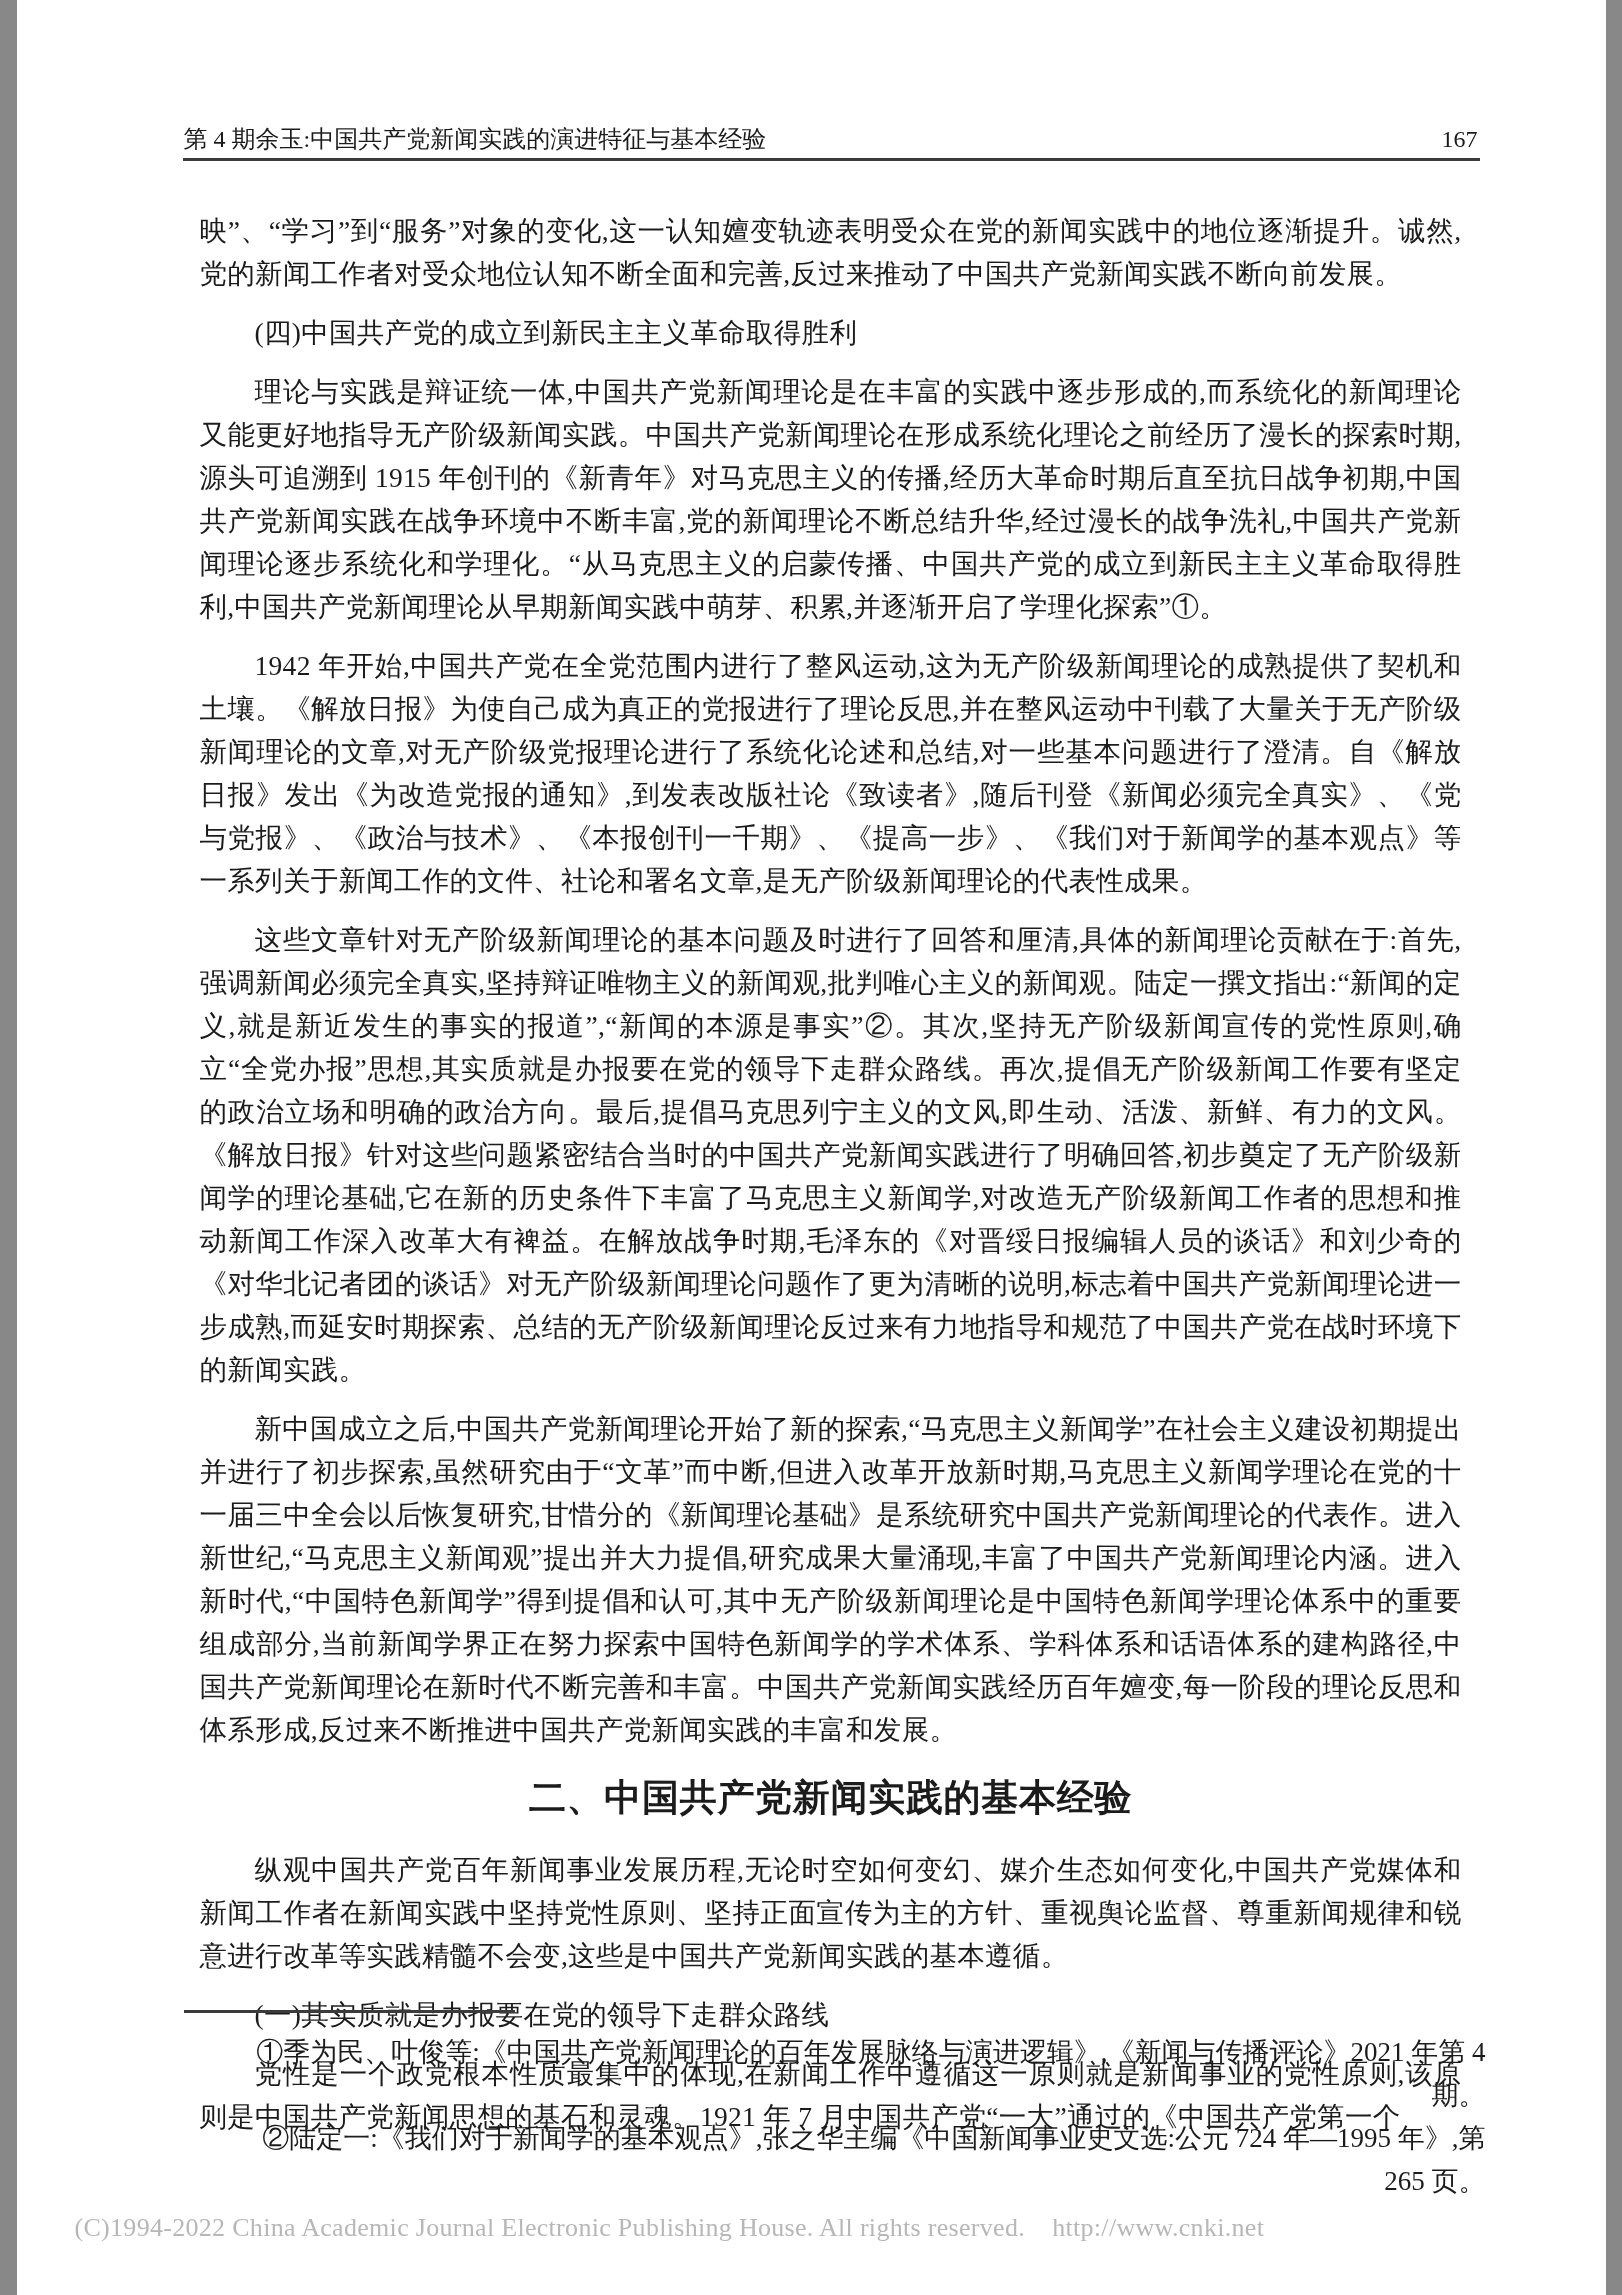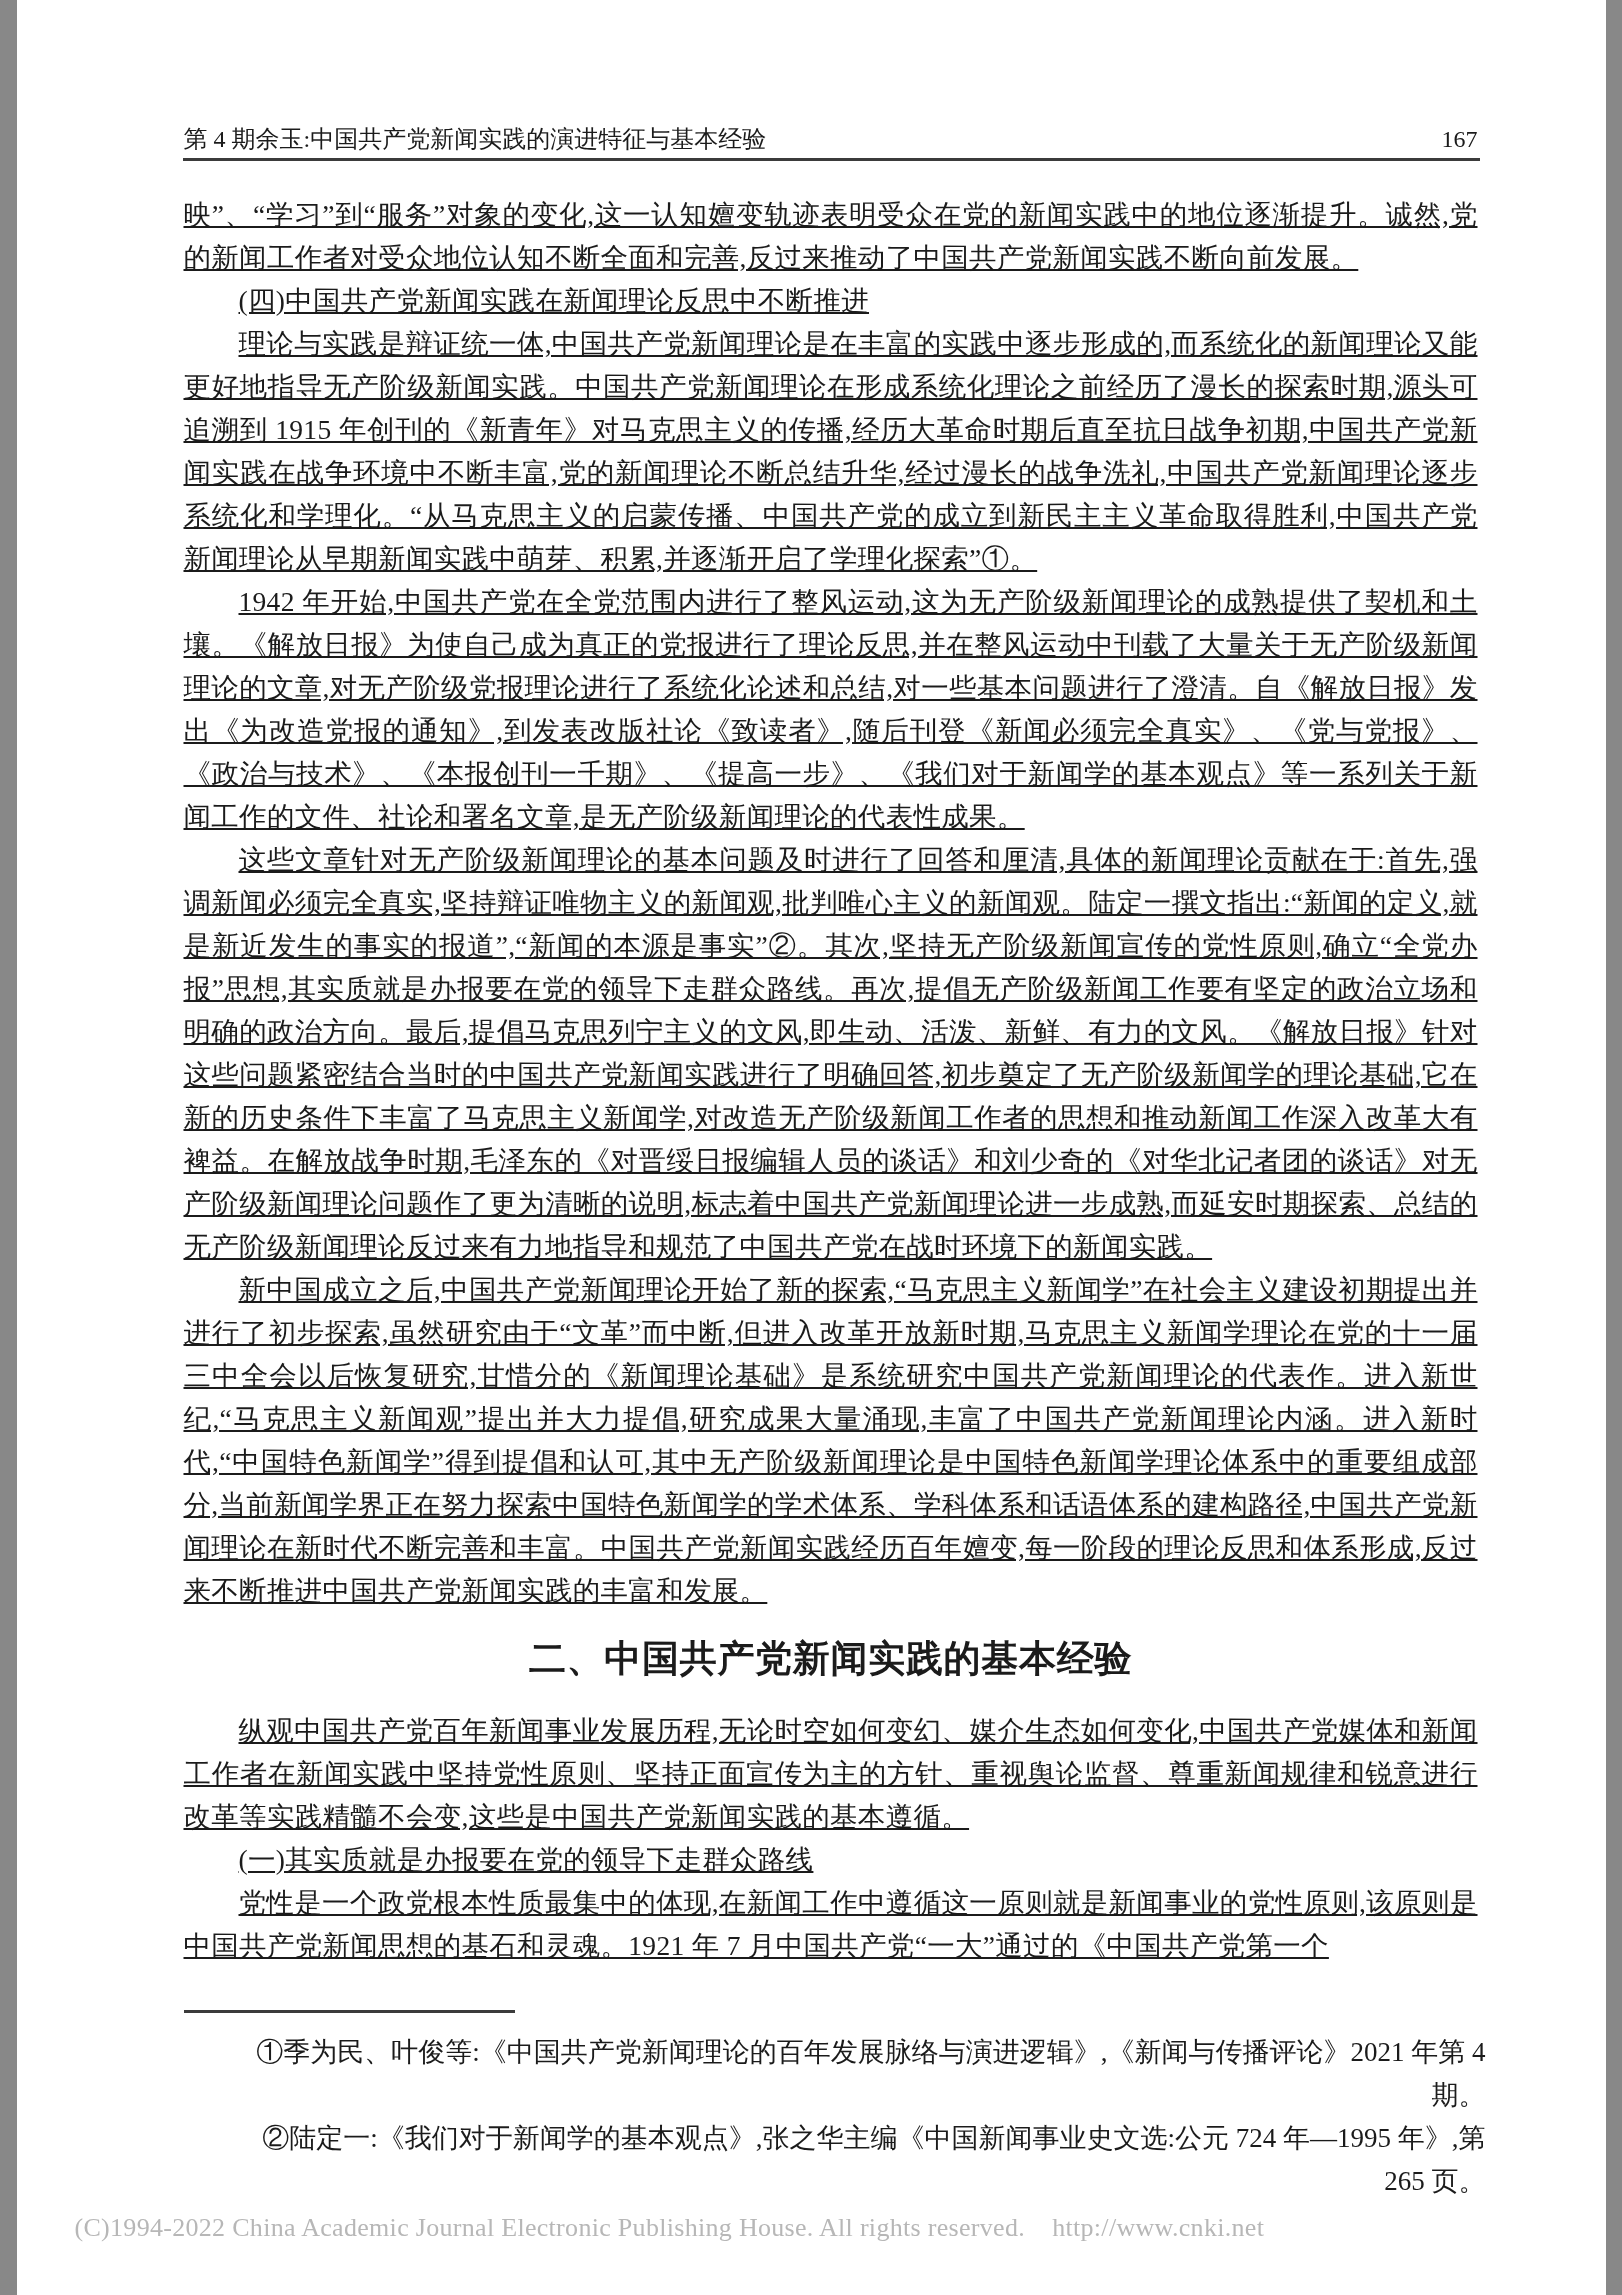--- a/index.html
+++ b/index.html
@@ -41,21 +41,21 @@
     position: absolute;
     left: 167px;
     top: 193px;
     width: 1294px;
     font-size: 27.5px;
     line-height: 43px;
     text-align: justify;
     text-justify: inter-character;
     letter-spacing: 0.3px;
   }
-  .content p { margin: 0; text-indent: 2em; text-decoration: underline; }
+  .content p { margin: 16px; text-indent: 2em; }
   .content p.continuation { text-indent: 0; }
   .section-heading {
     font-size: 37px;
     font-weight: 600;
     text-align: center;
     text-indent: 0;
     margin: 17px 0 19.6px 0;
     line-height: 60px;
     letter-spacing: 0.7px;
   }
@@ -96,21 +96,21 @@
 
   <div class="header-row">
     <span class="header-issue">第 4 期</span>
     <span class="header-title">余玉:中国共产党新闻实践的演进特征与基本经验</span>
     <span class="header-pageno">167</span>
   </div>
   <div class="header-rule"></div>
 
   <div class="content">
     <p class="continuation">映”、“学习”到“服务”对象的变化,这一认知嬗变轨迹表明受众在党的新闻实践中的地位逐渐提升。诚然,党的新闻工作者对受众地位认知不断全面和完善,反过来推动了中国共产党新闻实践不断向前发展。</p>
-    <p>(四)中国共产党新闻实践在新闻理论反思中不断推进</p>
+    <p>(四)中国共产党的成立到新民主主义革命取得胜利</p>
     <p>理论与实践是辩证统一体,中国共产党新闻理论是在丰富的实践中逐步形成的,而系统化的新闻理论又能更好地指导无产阶级新闻实践。中国共产党新闻理论在形成系统化理论之前经历了漫长的探索时期,源头可追溯到 1915 年创刊的《新青年》对马克思主义的传播,经历大革命时期后直至抗日战争初期,中国共产党新闻实践在战争环境中不断丰富,党的新闻理论不断总结升华,经过漫长的战争洗礼,中国共产党新闻理论逐步系统化和学理化。“从马克思主义的启蒙传播、中国共产党的成立到新民主主义革命取得胜利,中国共产党新闻理论从早期新闻实践中萌芽、积累,并逐渐开启了学理化探索”①。</p>
     <p>1942 年开始,中国共产党在全党范围内进行了整风运动,这为无产阶级新闻理论的成熟提供了契机和土壤。《解放日报》为使自己成为真正的党报进行了理论反思,并在整风运动中刊载了大量关于无产阶级新闻理论的文章,对无产阶级党报理论进行了系统化论述和总结,对一些基本问题进行了澄清。自《解放日报》发出《为改造党报的通知》,到发表改版社论《致读者》,随后刊登《新闻必须完全真实》、《党与党报》、《政治与技术》、《本报创刊一千期》、《提高一步》、《我们对于新闻学的基本观点》等一系列关于新闻工作的文件、社论和署名文章,是无产阶级新闻理论的代表性成果。</p>
     <p>这些文章针对无产阶级新闻理论的基本问题及时进行了回答和厘清,具体的新闻理论贡献在于:首先,强调新闻必须完全真实,坚持辩证唯物主义的新闻观,批判唯心主义的新闻观。陆定一撰文指出:“新闻的定义,就是新近发生的事实的报道”,“新闻的本源是事实”②。其次,坚持无产阶级新闻宣传的党性原则,确立“全党办报”思想,其实质就是办报要在党的领导下走群众路线。再次,提倡无产阶级新闻工作要有坚定的政治立场和明确的政治方向。最后,提倡马克思列宁主义的文风,即生动、活泼、新鲜、有力的文风。《解放日报》针对这些问题紧密结合当时的中国共产党新闻实践进行了明确回答,初步奠定了无产阶级新闻学的理论基础,它在新的历史条件下丰富了马克思主义新闻学,对改造无产阶级新闻工作者的思想和推动新闻工作深入改革大有裨益。在解放战争时期,毛泽东的《对晋绥日报编辑人员的谈话》和刘少奇的《对华北记者团的谈话》对无产阶级新闻理论问题作了更为清晰的说明,标志着中国共产党新闻理论进一步成熟,而延安时期探索、总结的无产阶级新闻理论反过来有力地指导和规范了中国共产党在战时环境下的新闻实践。</p>
     <p>新中国成立之后,中国共产党新闻理论开始了新的探索,“马克思主义新闻学”在社会主义建设初期提出并进行了初步探索,虽然研究由于“文革”而中断,但进入改革开放新时期,马克思主义新闻学理论在党的十一届三中全会以后恢复研究,甘惜分的《新闻理论基础》是系统研究中国共产党新闻理论的代表作。进入新世纪,“马克思主义新闻观”提出并大力提倡,研究成果大量涌现,丰富了中国共产党新闻理论内涵。进入新时代,“中国特色新闻学”得到提倡和认可,其中无产阶级新闻理论是中国特色新闻学理论体系中的重要组成部分,当前新闻学界正在努力探索中国特色新闻学的学术体系、学科体系和话语体系的建构路径,中国共产党新闻理论在新时代不断完善和丰富。中国共产党新闻实践经历百年嬗变,每一阶段的理论反思和体系形成,反过来不断推进中国共产党新闻实践的丰富和发展。</p>
     <h2 class="section-heading">二、中国共产党新闻实践的基本经验</h2>
     <p>纵观中国共产党百年新闻事业发展历程,无论时空如何变幻、媒介生态如何变化,中国共产党媒体和新闻工作者在新闻实践中坚持党性原则、坚持正面宣传为主的方针、重视舆论监督、尊重新闻规律和锐意进行改革等实践精髓不会变,这些是中国共产党新闻实践的基本遵循。</p>
     <p>(一)其实质就是办报要在党的领导下走群众路线</p>
     <p>党性是一个政党根本性质最集中的体现,在新闻工作中遵循这一原则就是新闻事业的党性原则,该原则是中国共产党新闻思想的基石和灵魂。1921 年 7 月中国共产党“一大”通过的《中国共产党第一个</p>
   </div>
 

